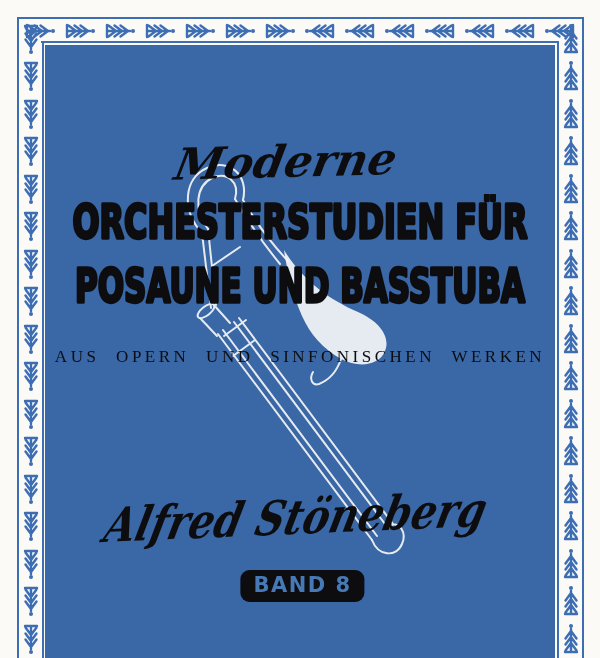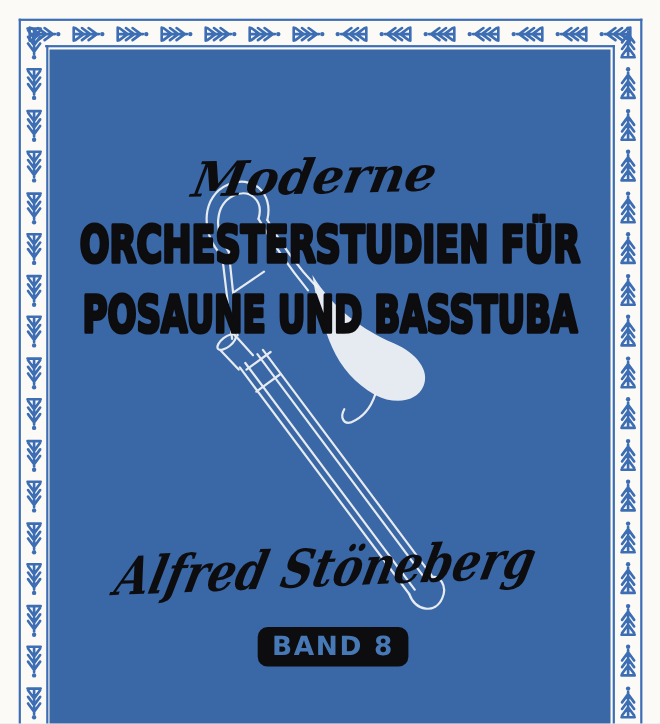--- a/index.html
+++ b/index.html
@@ -64,21 +64,21 @@
   .signature{
     position:absolute;top:489px;left:-4px;width:600px;text-align:center;
     font-family:"DejaVu Serif",serif;font-style:italic;font-weight:bold;
     font-size:48px;color:var(--ink-black);
     transform:skewX(-14deg) scaleX(0.82) rotate(-2deg);
     white-space:nowrap;
   }
   .badge{
     position:absolute;top:570px;left:50%;transform:translateX(-48%);
     background:var(--ink-black);color:var(--badge-text-blue);
-    font-family:"DejaVu Sans",sans-serif;font-weight:bold;font-size:24px;
+    font-family:"DejaVu Sans",sans-serif;font-weight:bold;font-size:21px;
     letter-spacing:1.5px;padding:3px 13px 5px 13px;border-radius:9px;
   }
 </style>
 </head>
 <body>
 
 <div class="page">
 
   <div class="frame-line line-top-outer"></div>
   <div class="frame-line line-left-outer"></div>
@@ -417,19 +417,20 @@
   </svg>
 
   <div class="textlayer">
     <div class="kicker">Moderne</div>
 
     <svg class="title-svg" width="520" height="120" viewBox="0 0 520 120">
       <text class="title-line" x="260" y="44" text-anchor="middle" textLength="455" lengthAdjust="spacingAndGlyphs">ORCHESTERSTUDIEN FÜR</text>
       <text class="title-line" x="260" y="108" text-anchor="middle" textLength="450" lengthAdjust="spacingAndGlyphs">POSAUNE UND BASSTUBA</text>
     </svg>
 
+    <div class="subtitle">AUS OPERN UND SINFONISCHEN WERKEN</div>
     <div class="signature">Alfred Stöneberg</div>
     <div class="badge">
       <span>BAND 8</span>
     </div>
   </div>
 
 </div>
 
 </body></html>

